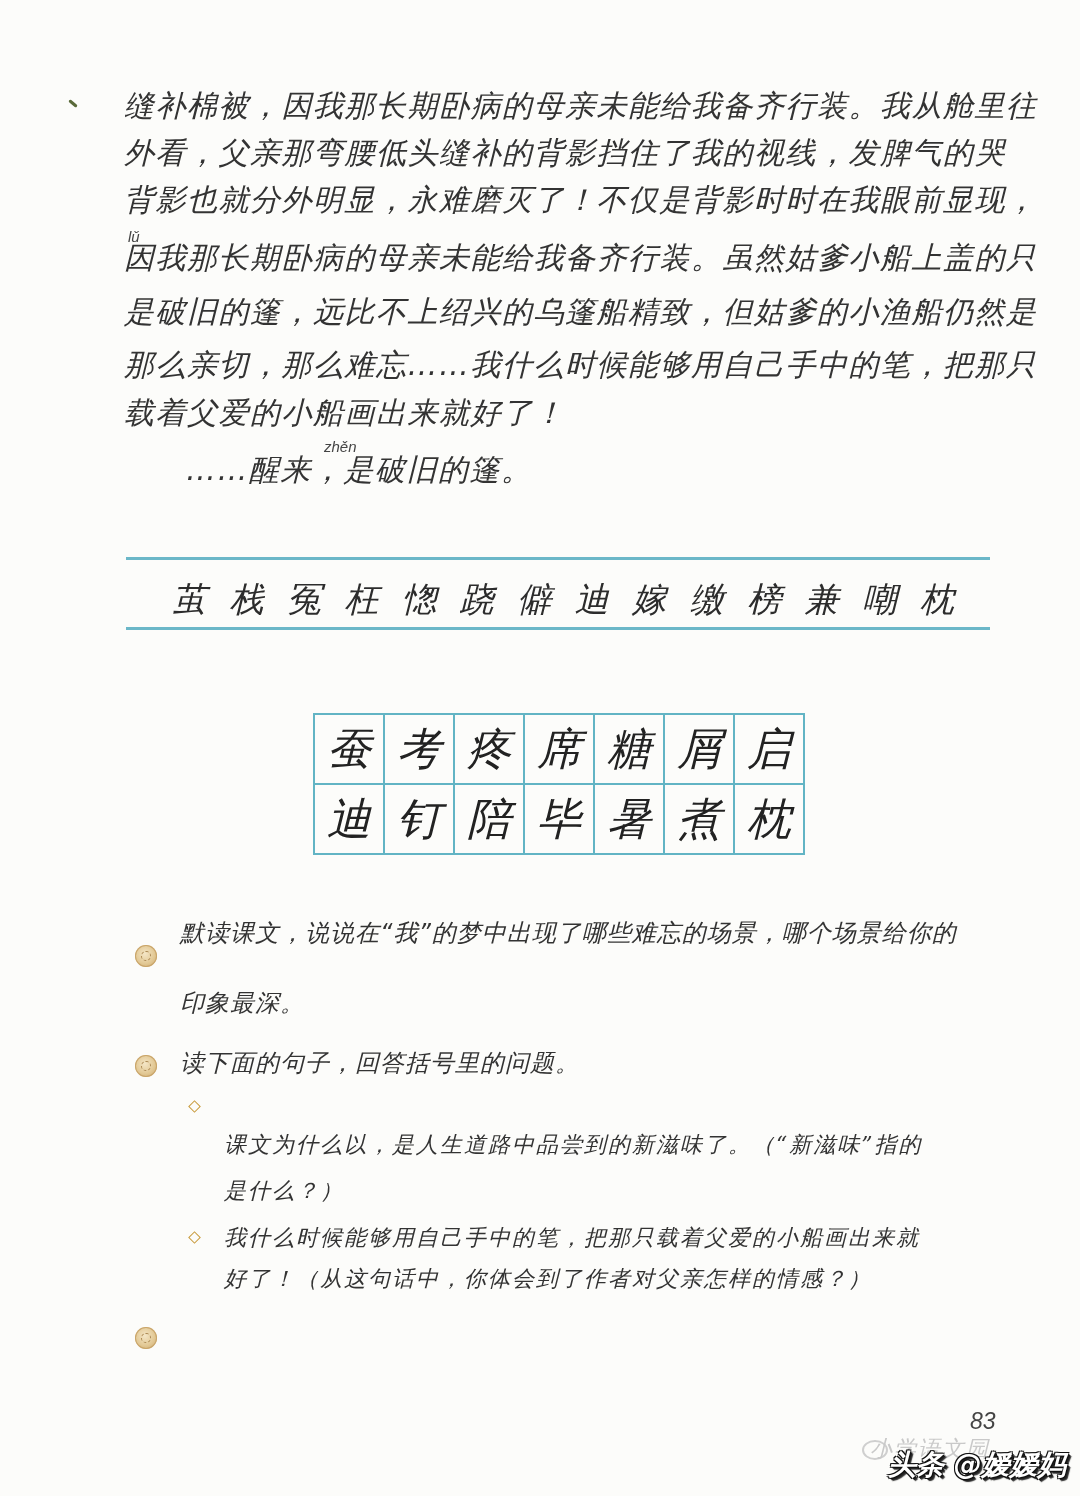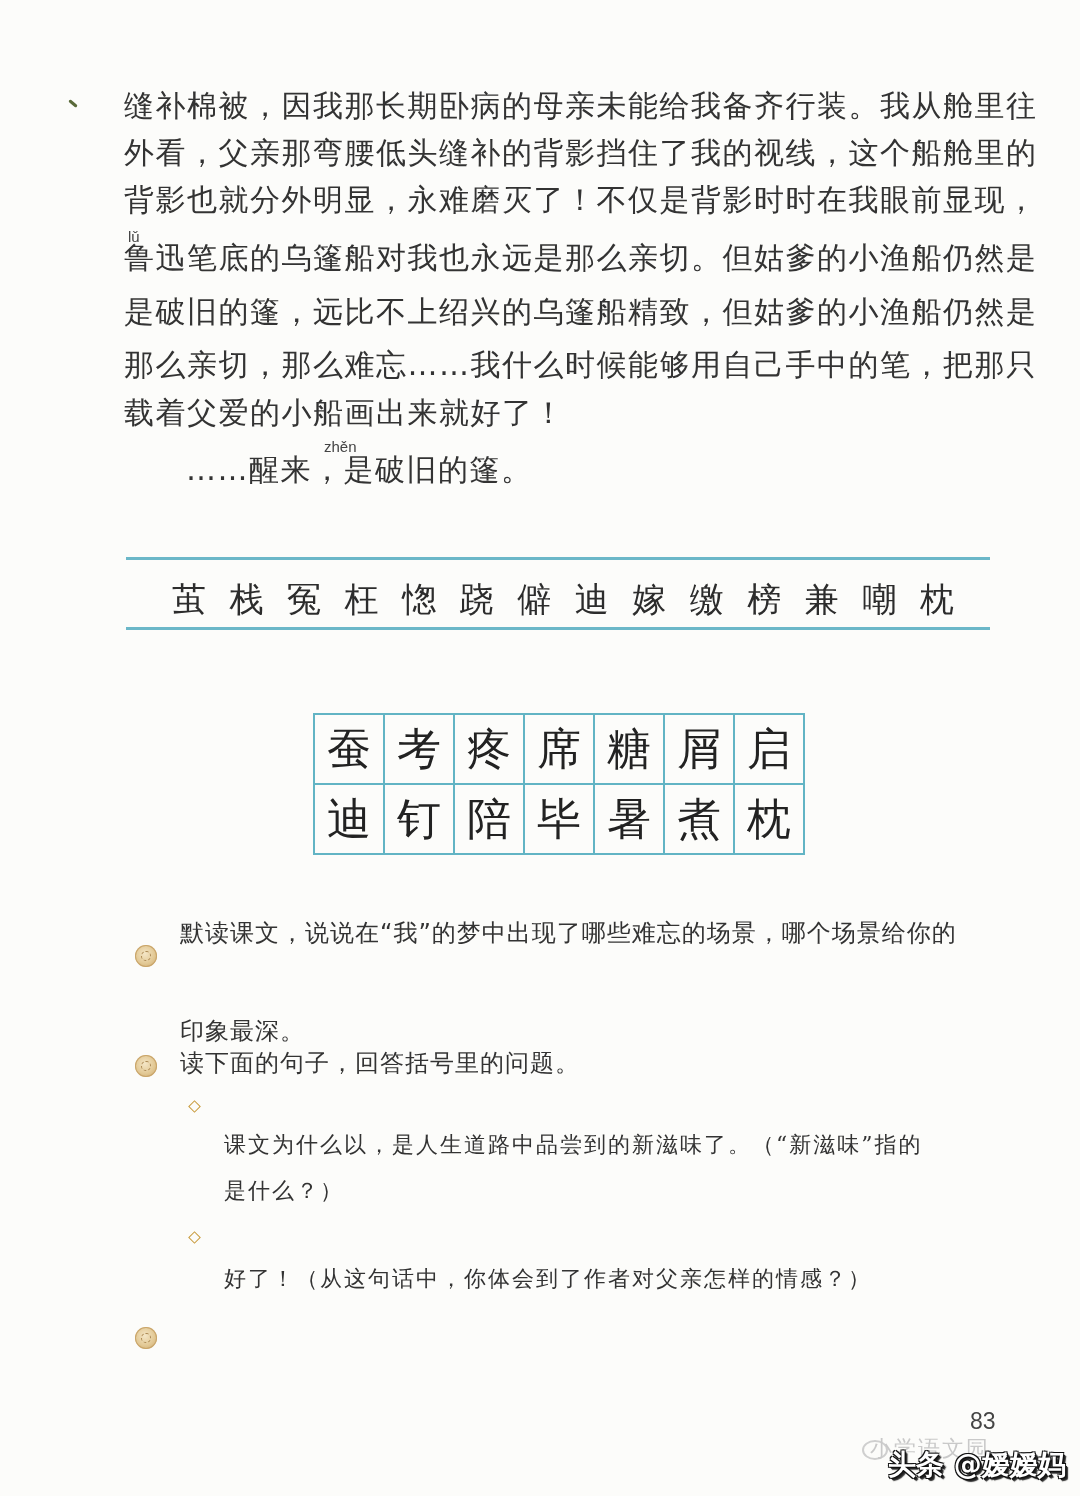--- a/index.html
+++ b/index.html
@@ -12,20 +12,21 @@
       height: 1496px;
       position: relative;
       overflow: hidden;
       font-family: "DejaVu Sans", "Liberation Sans", sans-serif;
       color: #2a2a2a;
     }
     .page {
       position: absolute;
       inset: 0;
       background: #fcfcfa;
+      font-style: italic;
     }
     .stray-mark {
       position: absolute;
       left: 68px;
       top: 102px;
       width: 10px;
       height: 3px;
       background: #5a6a3a;
       transform: rotate(40deg);
       border-radius: 2px;
@@ -183,24 +184,24 @@
   </style>
 </head>
 <body>
 
 <div class="page">
 
   <div class="stray-mark"></div>
 
   <div class="para" style="top:0;">
     <div class="line" style="top:86px;">缝补棉被，因我那长期卧病的母亲未能给我备齐行装。我从舱里往</div>
-    <div class="line" style="top:133px;">外看，父亲那弯腰低头缝补的背影挡住了我的视线，这个船舱里的</div>
+    <div class="line" style="top:133px;">外看，父亲那弯腰低头缝补的背影挡住了我的视线，发脾气的哭</div>
     <div class="line" style="top:180px;">背影也就分外明显，永难磨灭了！不仅是背影时时在我眼前显现，</div>
     <div class="ruby" style="left:4px; top:229px;">lǔ</div>
-    <div class="line" style="top:238px;">鲁迅笔底的乌篷船对我也永远是那么亲切。但姑爹的小渔船仍然是</div>
+    <div class="line" style="top:238px;">因我那长期卧病的母亲未能给我备齐行装。虽然姑爹小船上盖的只</div>
     <div class="line" style="top:292px;">是破旧的篷，远比不上绍兴的乌篷船精致，但姑爹的小渔船仍然是</div>
     <div class="line" style="top:345px;">那么亲切，那么难忘……我什么时候能够用自己手中的笔，把那只</div>
     <div class="line" style="top:393px;">载着父爱的小船画出来就好了！</div>
     <div class="ruby" style="left:200px; top:439px;">zhěn</div>
     <div class="line" style="top:450px; left:62px;">……醒来，是破旧的篷。</div>
   </div>
 
   <div class="rule" style="top:557px;"></div>
   <div class="words-strip">
     <span>茧</span>
@@ -238,30 +239,31 @@
       <td>毕</td>
       <td>暑</td>
       <td>煮</td>
       <td>枕</td>
     </tr>
   </tbody>
     </table>
 
   <div class="ex-icon" style="left:135px; top:945px;"></div>
   <div class="ex-text" style="top:918px;">默读课文，说说在“我”的梦中出现了哪些难忘的场景，哪个场景给你的</div>
-  <div class="ex-text" style="top:988px;margin-top:28px;">印象最深。</div>
+  <div class="ex-text" style="top:988px;">印象最深。</div>
 
   <div class="ex-icon" style="left:135px; top:1055px;"></div>
   <div class="ex-text" style="top:1048px;">读下面的句子，回答括号里的问题。</div>
 
   <div class="diamond" style="left:190px; top:1102px;"></div>
   <div class="sub-text" style="top:1130px;">课文为什么以，是人生道路中品尝到的新滋味了。（“新滋味”指的</div>
   <div class="sub-text" style="top:1176px;">是什么？）</div>
 
   <div class="diamond" style="left:190px; top:1233px;"></div>
+  <div class="sub-text" style="top:1223px;">我什么时候能够用自己手中的笔，把那只载着父爱的小船画出来就</div>
   <div class="sub-text" style="top:1264px;">好了！（从这句话中，你体会到了作者对父亲怎样的情感？）</div>
 
   <div class="ex-icon" style="left:135px; top:1327px;"></div>
 
   <div class="page-number">83</div>
   <div class="watermark-icon"></div>
   <div class="watermark-faint">小学语文园</div>
   <div class="watermark">头条 @嫒嫒妈</div>
 
 </div>

